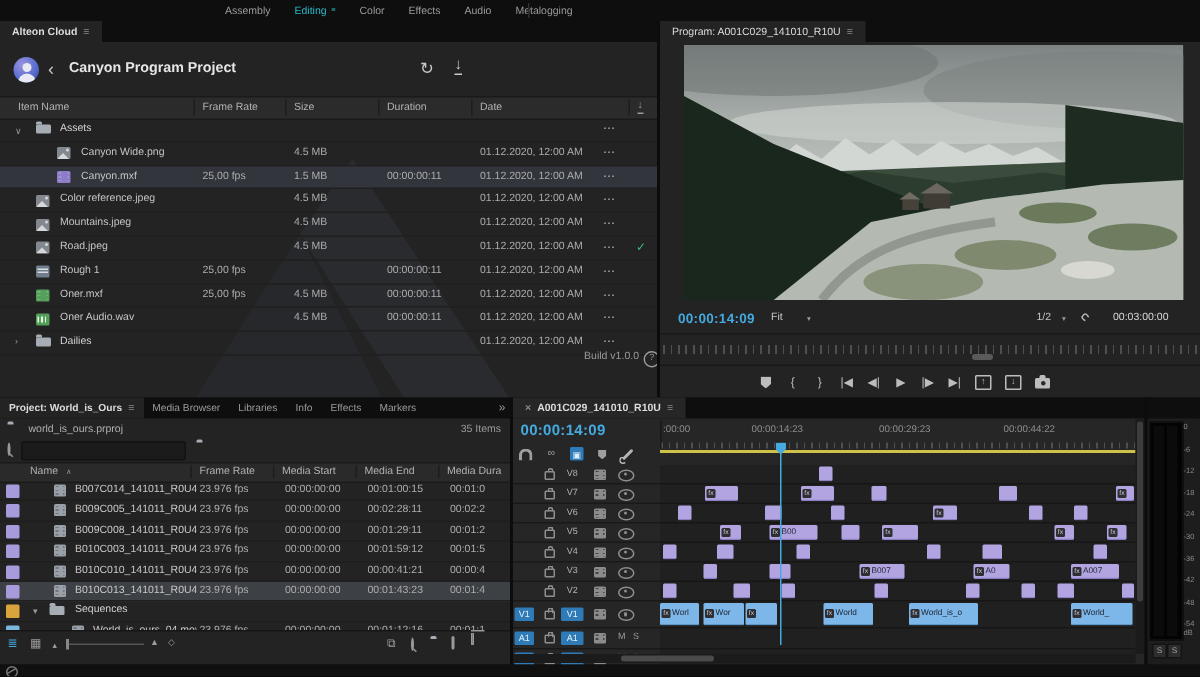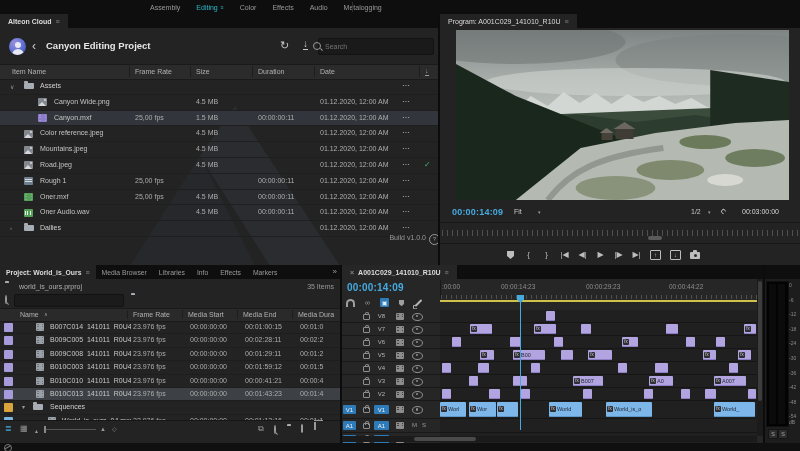--- a/index.html
+++ b/index.html
@@ -188,27 +188,23 @@
   </div>
 
   <div id="cloud-panel" class="abs">
     <svg id="watermark" class="abs" width="210" height="160" viewBox="0 0 210 160">
       <polygon points="105,0 210,160 140,160 70,50" fill="#5b6d85"></polygon>
       <polygon points="70,50 125,160 0,160" fill="#41526a"></polygon>
     </svg>
     <div id="cloud-head" class="abs">
       <div class="avatar"></div>
       <div id="cloud-back" class="abs">‹</div>
-      <div id="cloud-title" class="abs">Canyon Editing Project</div>
+      <div id="cloud-title" class="abs">Canyon Program Project</div>
       <div id="refresh-btn" class="abs glyph-btn">↻</div>
       <div id="dl-btn" class="abs glyph-btn">↓</div>
-      <div id="cloud-search" class="abs">
-        <input placeholder="Search" style="">
-        <div class="mag abs" style="right:6px;top:3px;"></div>
-      </div>
     </div>
     <div id="cloud-colhead" class="abs">
         <div class="abs" style="left: 12px; top: 3px;">Item Name</div>
         <div class="abs" style="left: 135px; top: 3px;">Frame Rate</div>
         <div class="colsep" style="left: 129px;"></div>
         <div class="abs" style="left: 196px; top: 3px;">Size</div>
         <div class="colsep" style="left: 190px;"></div>
         <div class="abs" style="left: 258px; top: 3px;">Duration</div>
         <div class="colsep" style="left: 252px;"></div>
         <div class="abs" style="left: 320px; top: 3px;">Date</div>

